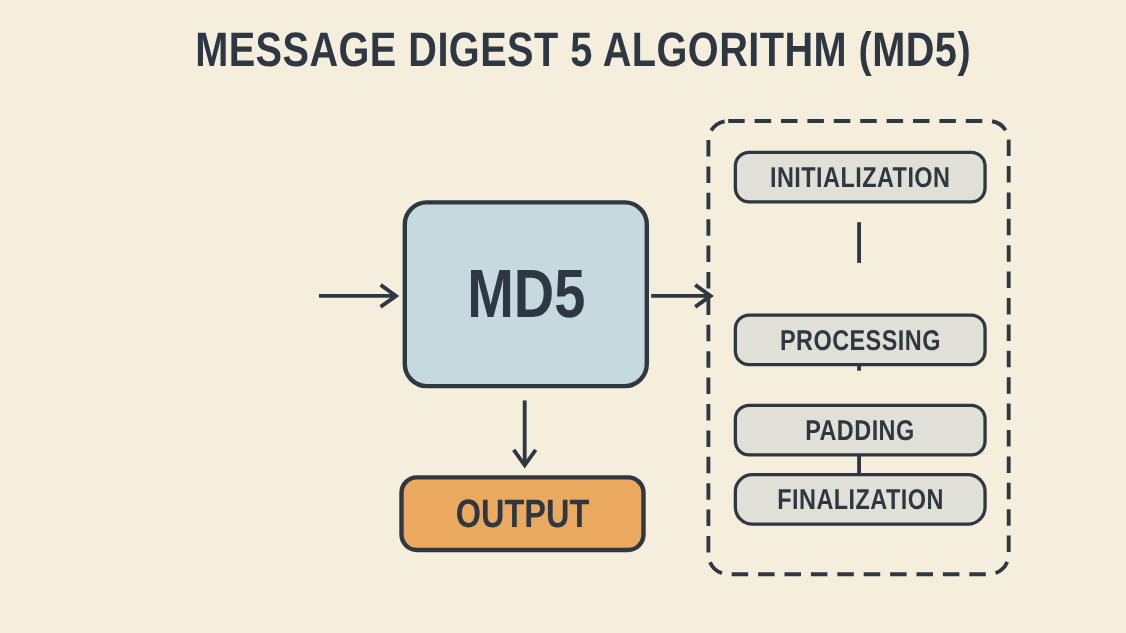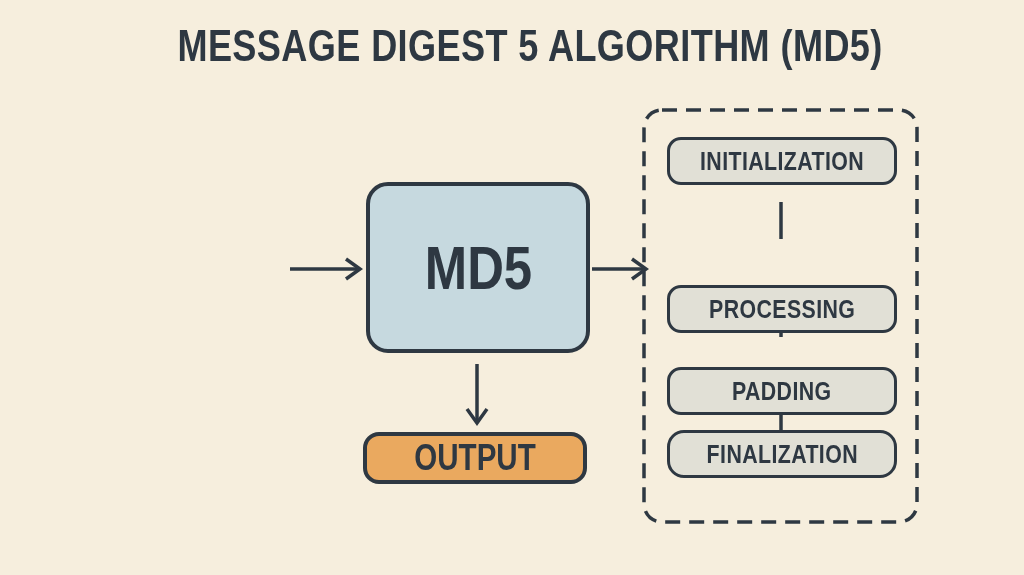--- a/index.html
+++ b/index.html
@@ -50,21 +50,21 @@
     border-radius:18px;
     font-size:34px;
   }
   .node-md5{
     left:366px;top:182px;width:224px;height:171px;
     background:var(--blue);
     border-radius:22px;
     font-size:62px;
   }
   .node-output{
-    left:363px;top:432px;width:224px;height:52px;
+    left:363px;top:432px;width:224px;height:70px;
     background:var(--orange);
     border-radius:16px;
     font-size:36px;
   }
   .stage{
     position:absolute;
     left:667px;width:230px;height:48px;
     background:var(--gray);
     border:3.5px solid var(--ink);
     border-radius:14px;

